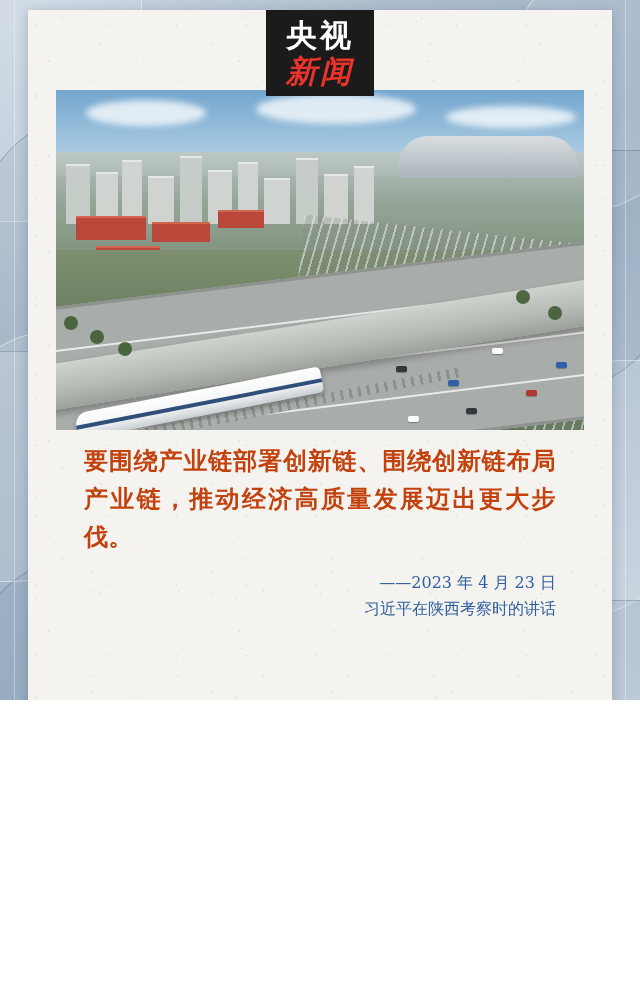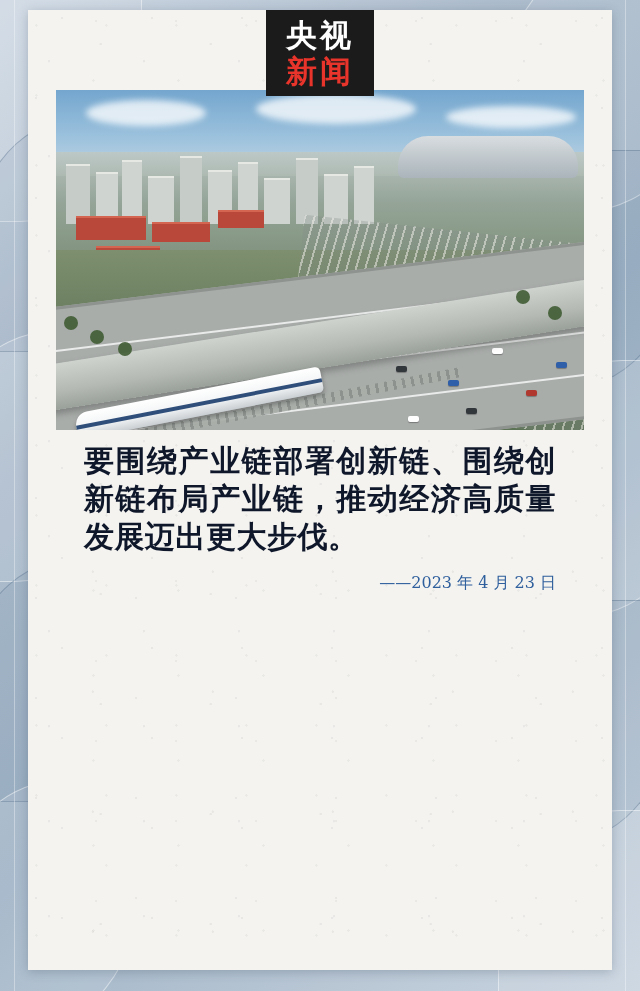--- a/index.html
+++ b/index.html
@@ -11,21 +11,21 @@
     width: 640px;
     height: 991px;
     overflow: hidden;
     font-family: "Liberation Sans", sans-serif;
   }
 
   
   .poster {
     position: relative;
     width: 640px;
-    height: 991px;
+    height: 700px;
     overflow: hidden;
     background: #b9c7d6;
   }
   .bg-base {
     position: absolute;
     inset: 0;
     background:
       linear-gradient(135deg, #cfd9e4 0%, #aebdcd 30%, #9fb3c6 55%, #b8c6d4 80%, #c9d4e0 100%);
   }
   
@@ -88,21 +88,21 @@
     z-index: 5;
   }
   .logo-line {
     color: #ffffff;
     font-size: 31px;
     line-height: 36px;
     letter-spacing: 3px;
     font-weight: bold;
     font-family: "DejaVu Sans", sans-serif;
   }
-  .logo-line.red { color: #e8342a; }
+  .logo-line.red { color: #e8342a; font-style: italic; }
 
   
   .photo-wrap {
     position: absolute;
     left: 28px;
     top: 80px;
     width: 528px;
     height: 340px;
     overflow: hidden;
     background: #6f8ba0;
@@ -239,22 +239,22 @@
   
   .content {
     position: absolute;
     left: 0; right: 0;
     top: 432px;
     padding: 0 56px;
     box-sizing: border-box;
   }
   .quote-block { margin-bottom: 6px; }
   .quote-text {
-    color: #0f172a;
-    font-size: 30px;
+    color: #c2410c;
+    font-size: 24px;
     line-height: 38px;
     font-weight: bold;
     letter-spacing: 0.5px;
     font-family: "DejaVu Sans", sans-serif;
     text-align: justify;
   }
   .attribution {
     margin-top: 14px;
     text-align: right;
     color: #2f5f9c;
@@ -347,20 +347,21 @@
     <div class="logo">
       <span class="logo-line">央视</span>
       <span class="logo-line red">新闻</span>
     </div>
 
     <div class="content">
       <div class="quote-block">
         <div class="quote-text">要围绕产业链部署创新链、围绕创新链布局产业链，推动经济高质量发展迈出更大步伐。</div>
         <div class="attribution">
           <span class="attr-line">——2023 年 4 月 23 日</span>
+          <span class="attr-line">习近平在陕西考察时的讲话</span>
         </div>
       </div>
 
       <div class="spacer-1"></div>
 
     </div>
   </div>
 </div>
 
 </body></html>

